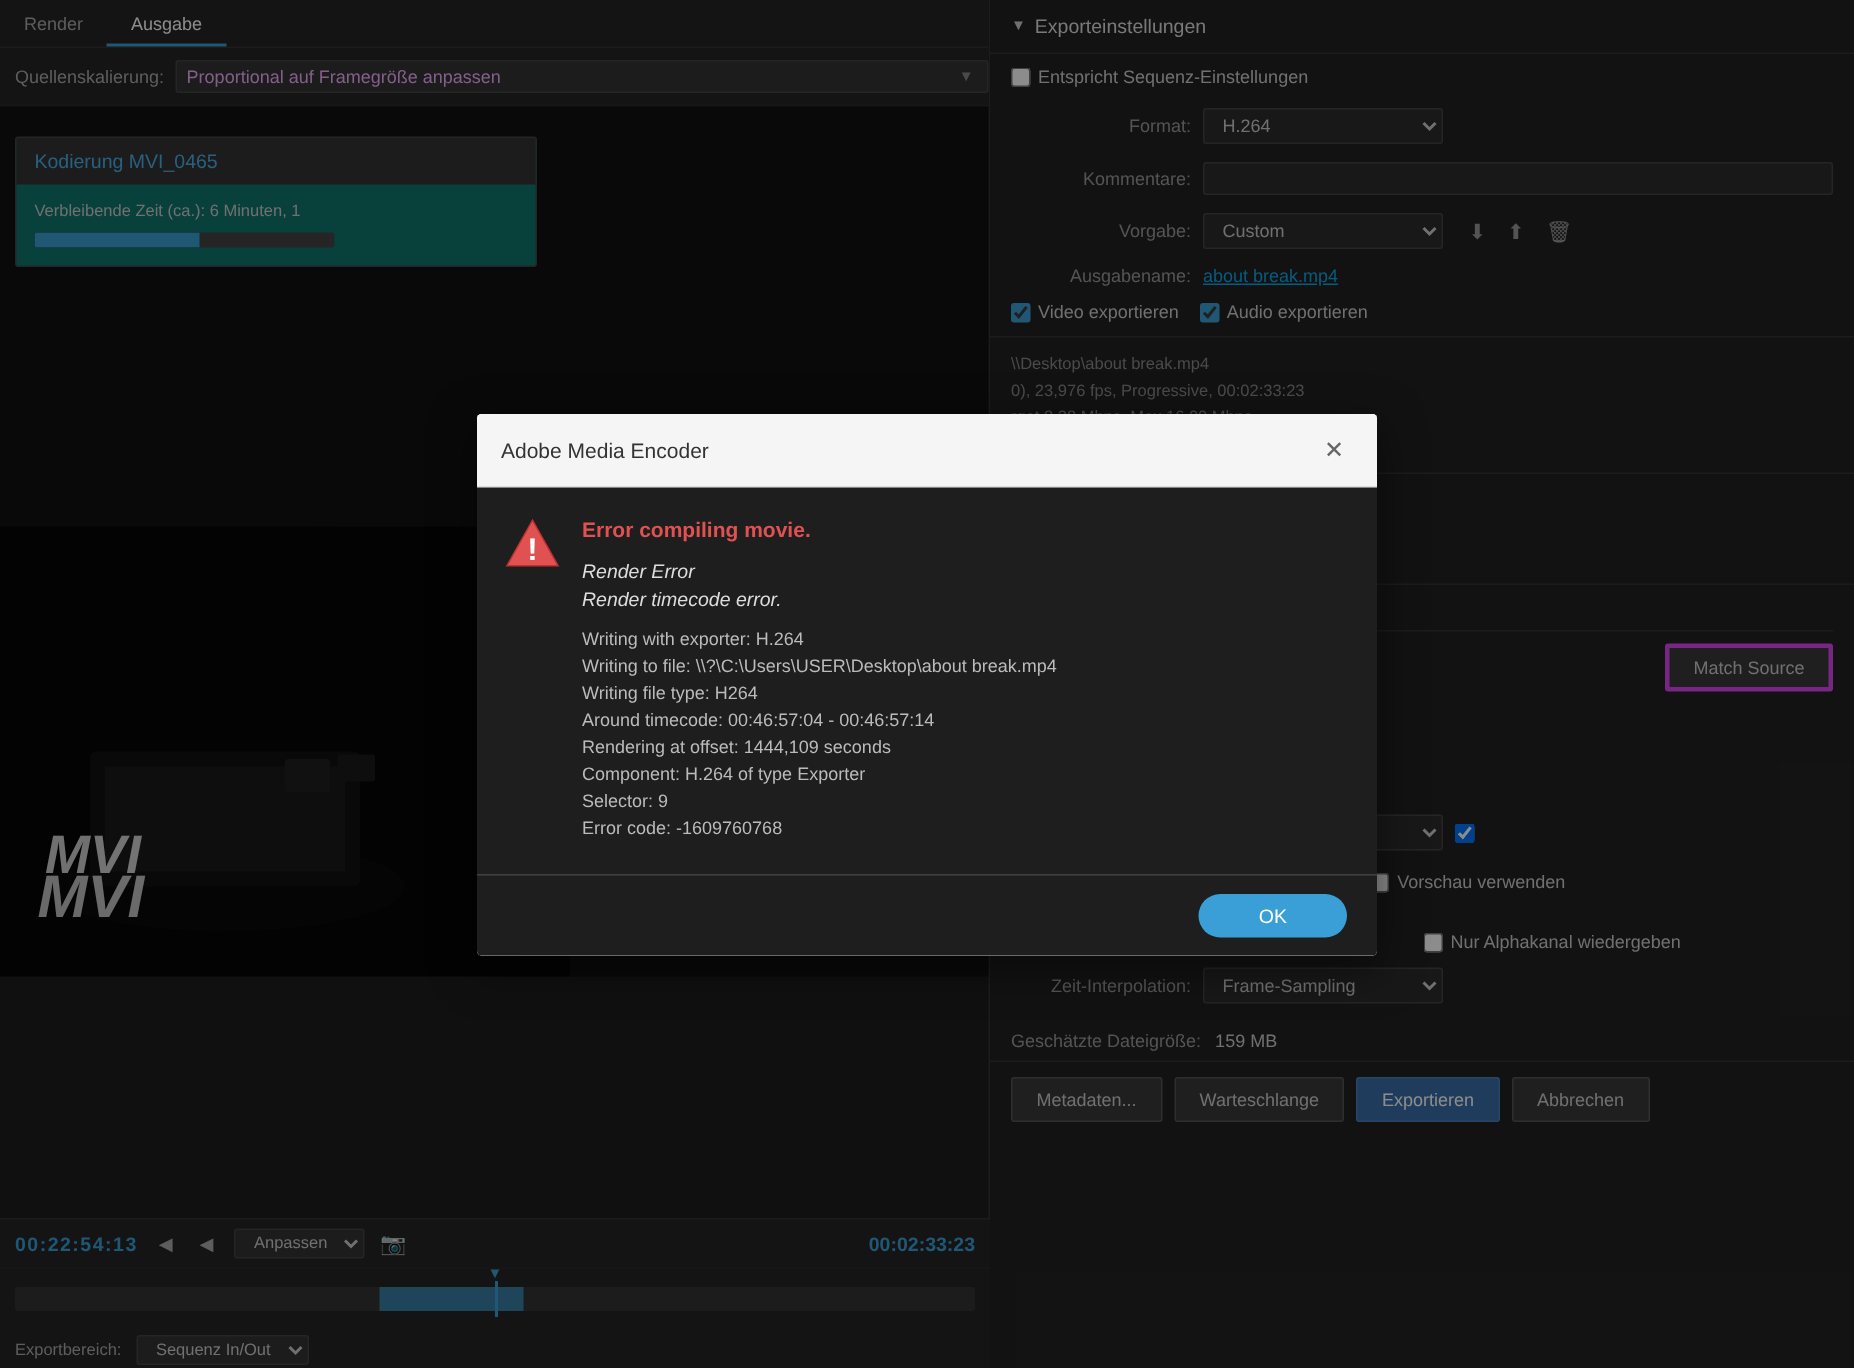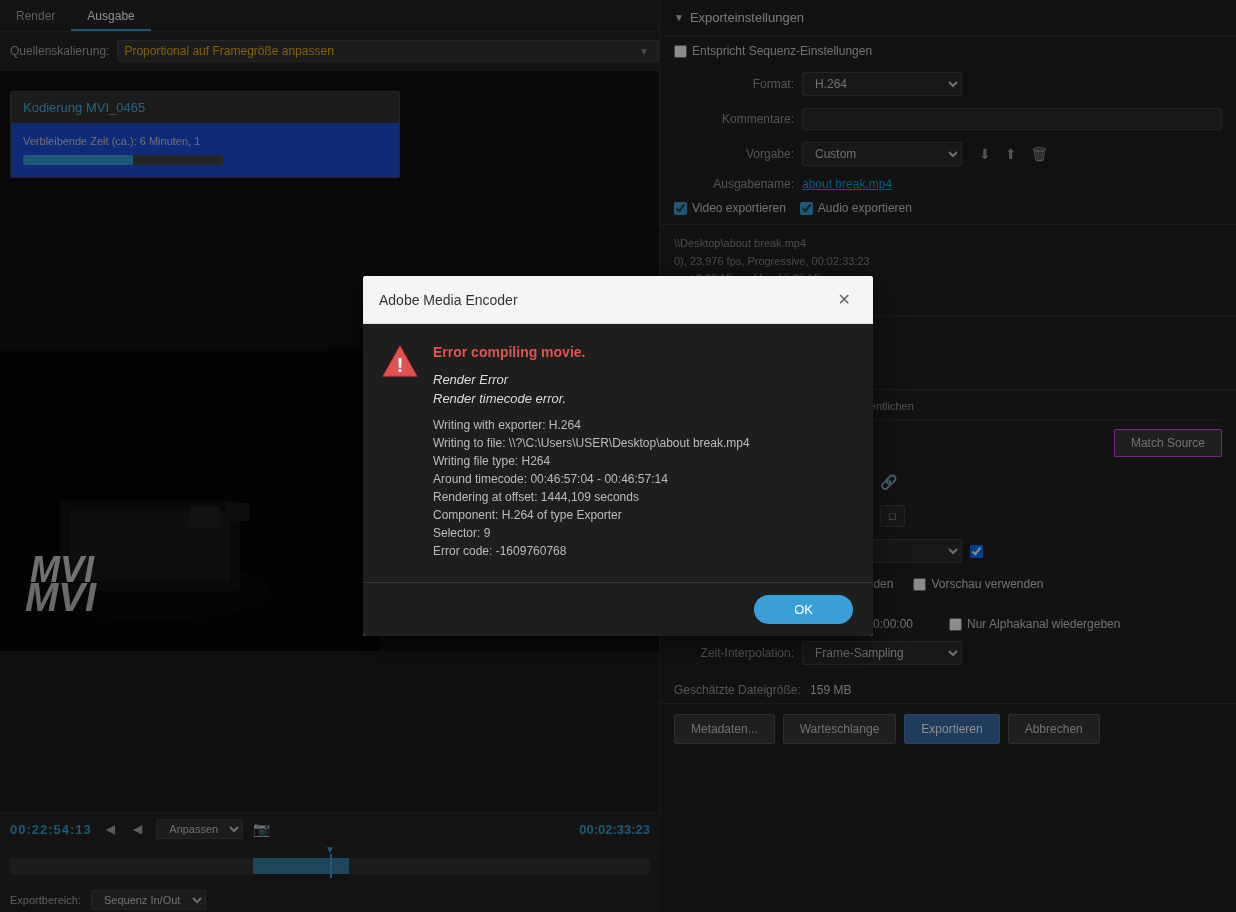--- a/index.html
+++ b/index.html
@@ -54,21 +54,21 @@
     }
     .source-scaling-label {
       color: #aaa;
       white-space: nowrap;
       font-size: 12px;
     }
     .source-scaling-select {
       flex: 1;
       background: #333;
       border: 1px solid #444;
-      color: #eab308;
+      color: #f0abfc;
       padding: 3px 6px;
       font-size: 12px;
       border-radius: 2px;
       appearance: none;
       -webkit-appearance: none;
       cursor: pointer;
     }
     .source-scaling-arrow {
       color: #888;
       font-size: 10px;
@@ -82,22 +82,22 @@
       height: 580px;
       background: #111;
       overflow: hidden;
     }
 
     
     .encoding-card {
       position: absolute;
       top: 20px;
       left: 10px;
-      width: 390px;
-      background: #1d4ed8;
+      width: 348px;
+      background: #0f766e;
       border: 1px solid #444;
       border-radius: 2px;
     }
     .encoding-card-header {
       background: #333;
       padding: 8px 12px;
       display: flex;
       align-items: center;
       gap: 8px;
     }
@@ -380,21 +380,21 @@
     .sub-tab {
       padding: 6px 14px;
       color: #999;
       font-size: 11px;
       cursor: pointer;
       border-bottom: 2px solid transparent;
     }
 
     .match-source-btn {
       background: #3a3a3a;
-      border: 1px solid #d946ef;
+      border: 3px solid #d946ef;
       color: #ccc;
       padding: 6px 16px;
       font-size: 12px;
       cursor: pointer;
       border-radius: 2px;
       margin: 8px 14px 8px auto;
       display: block;
     }
 
     .dimension-row {
@@ -481,21 +481,21 @@
       height: 912px;
       background: rgba(0,0,0,0.45);
       z-index: 100;
       display: flex;
       align-items: center;
       justify-content: center;
     }
     .modal {
       background: #fff;
       border-radius: 3px;
-      width: 510px;
+      width: 600px;
       box-shadow: 0 8px 30px rgba(0,0,0,0.5);
       overflow: hidden;
     }
     .modal-header {
       display: flex;
       align-items: center;
       justify-content: space-between;
       padding: 12px 16px;
       background: #f5f5f5;
       border-bottom: 1px solid #ddd;

